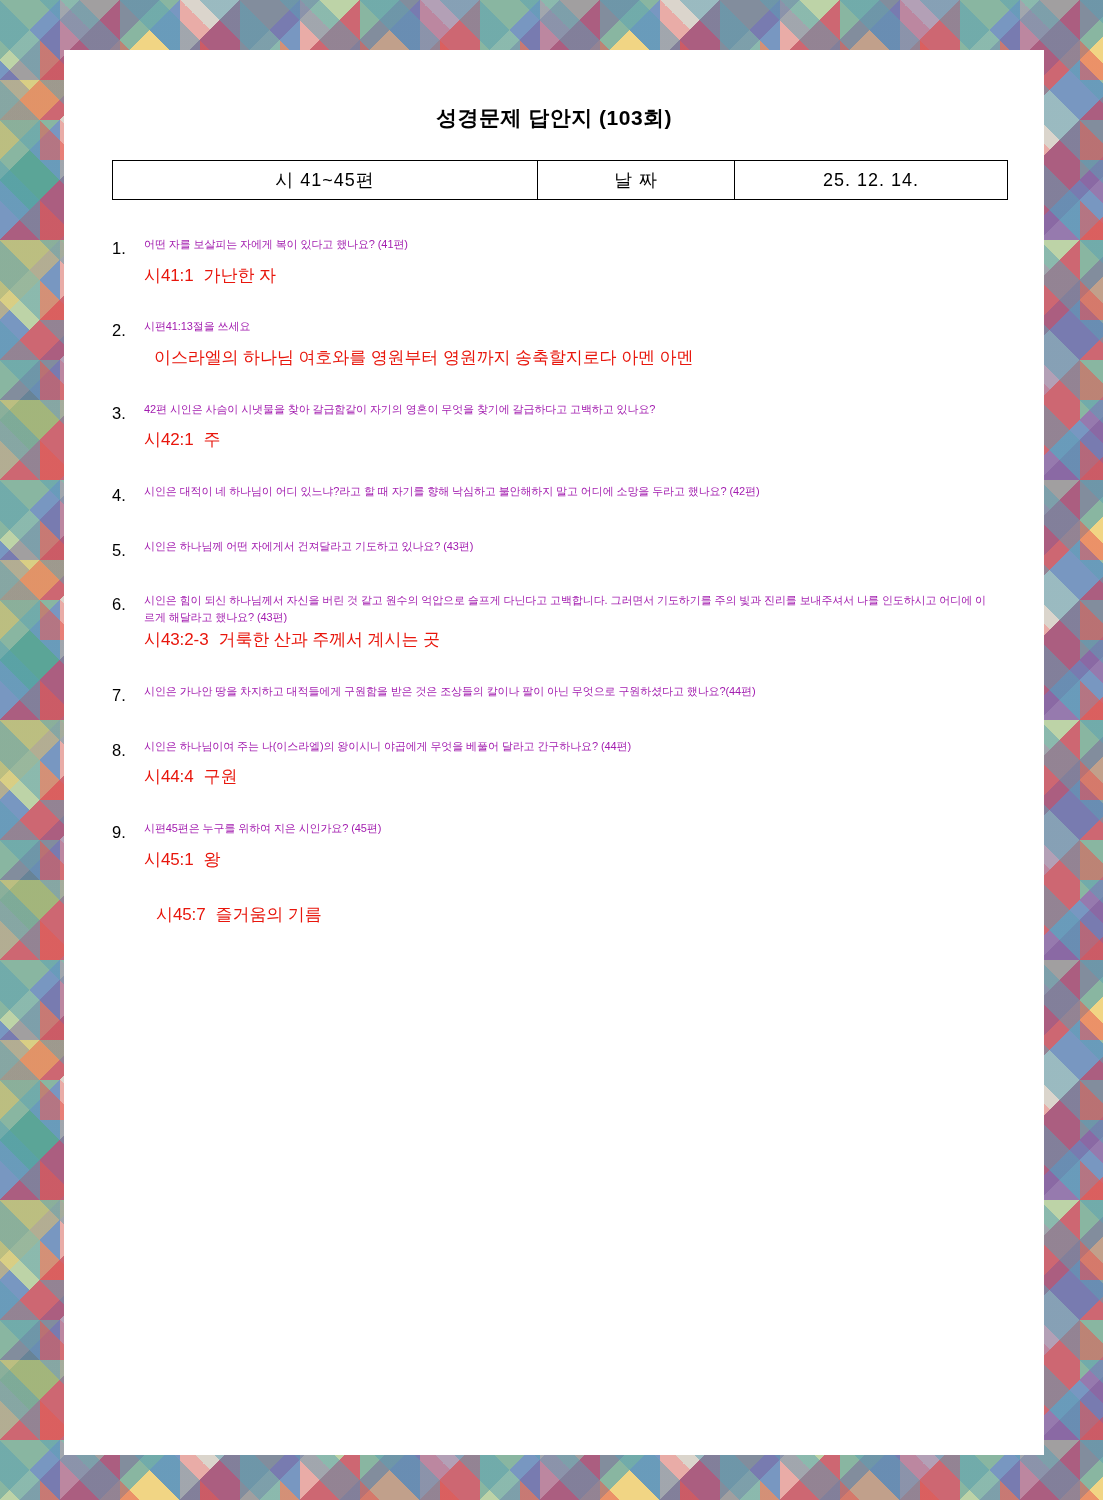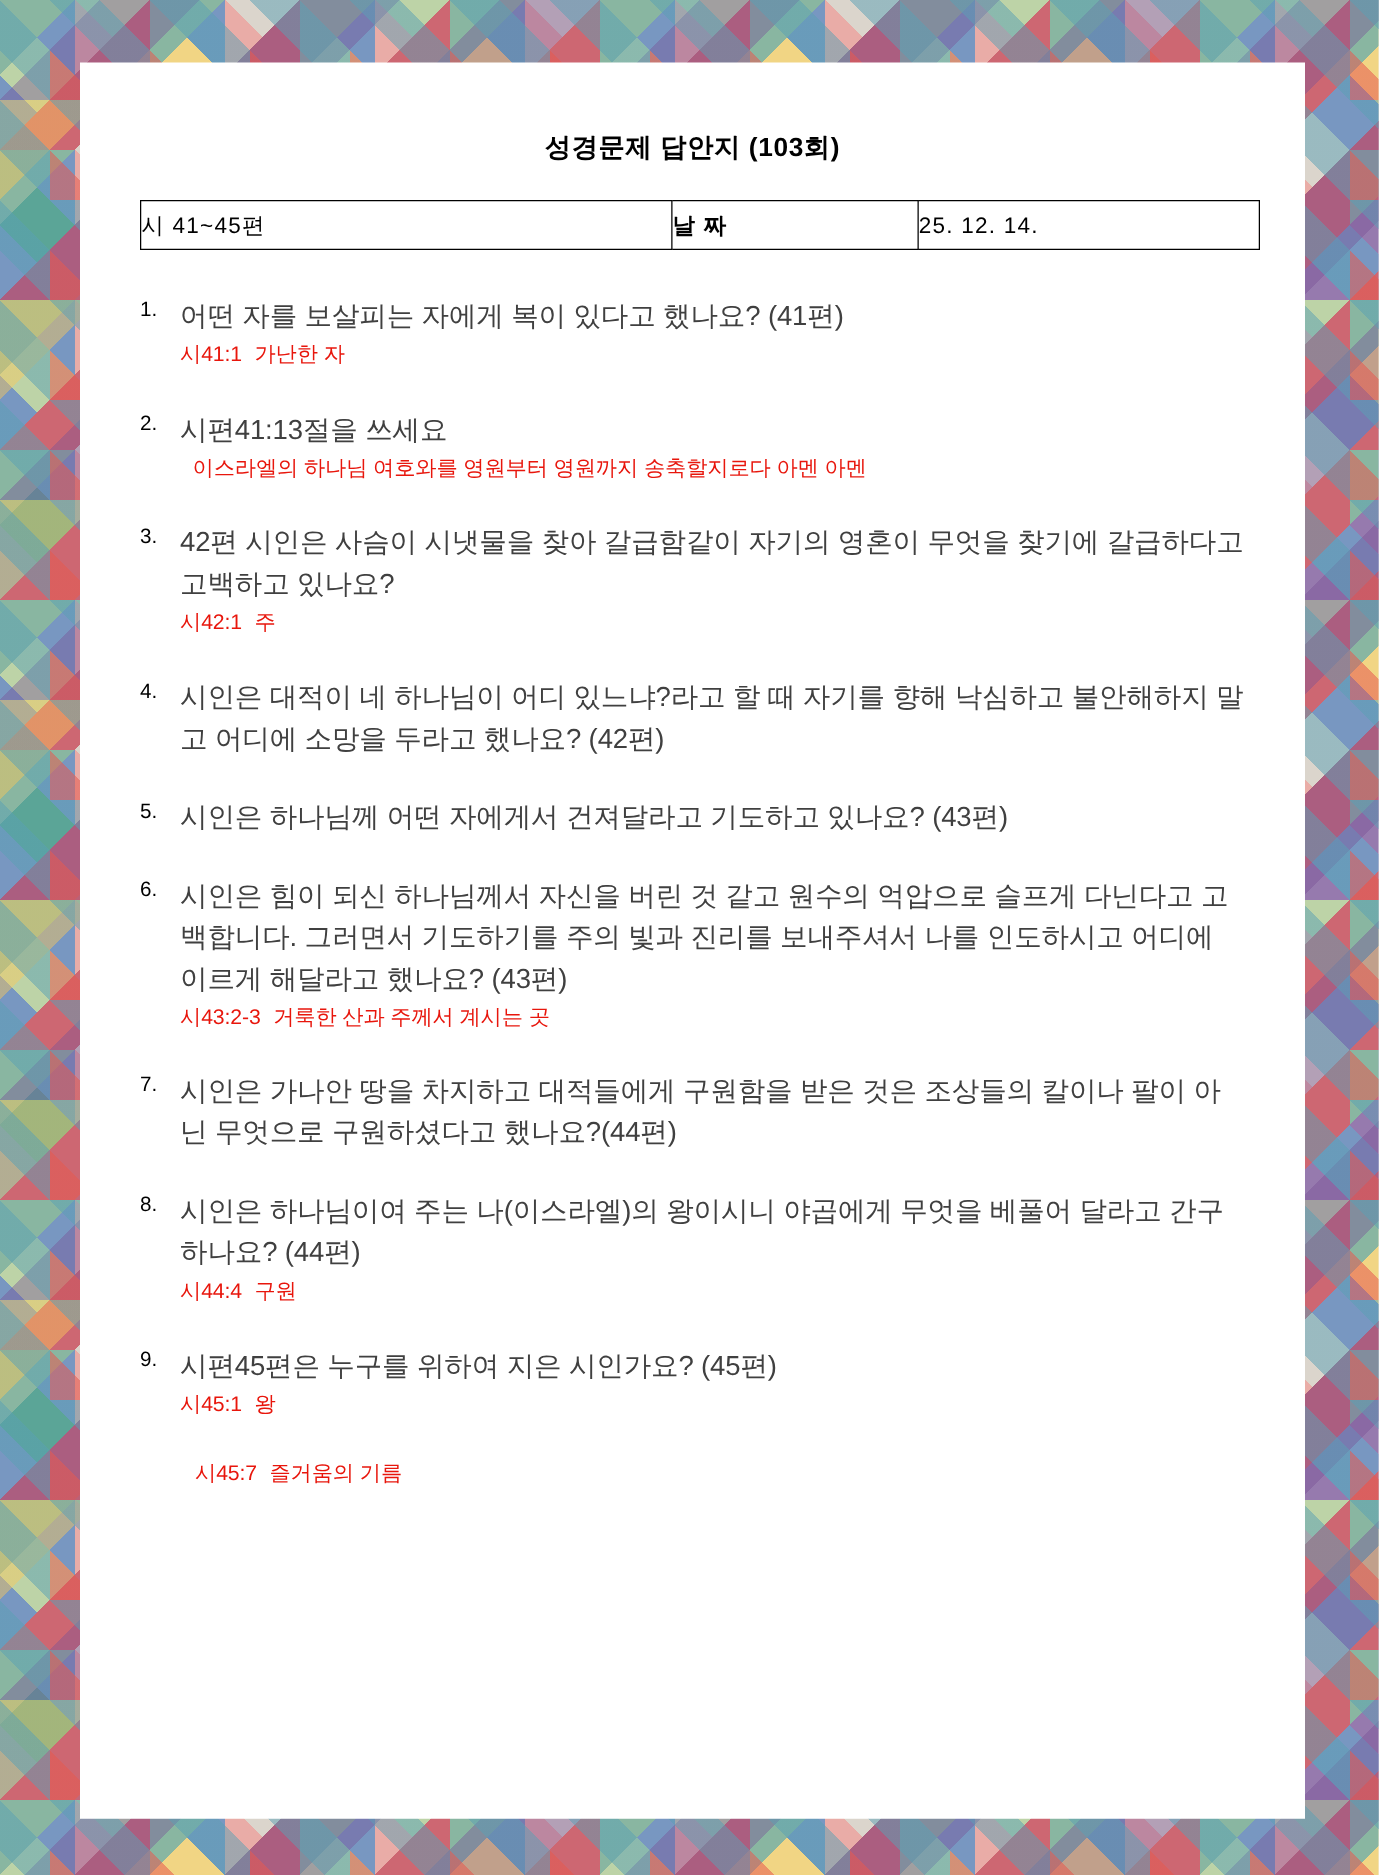--- a/index.html
+++ b/index.html
@@ -63,27 +63,28 @@
   }
   .info-table {
     width: 892px;
     border-collapse: collapse;
     margin: 0 auto 36px auto;
     table-layout: fixed;
   }
   .info-table td {
     border: 1px solid #000;
     height: 38px;
+    text-align: center;
     font-size: 18px;
     color: #000;
     letter-spacing: 1px;
     padding: 0;
   }
   .info-table td.c1 { width: 424px; }
-  .info-table td.c2 { width: 196px; font-weight: bold; }
+  .info-table td.c2 { width: 196px; }
   .info-table td.c3 { width: 272px; }
 
   .qlist {
     margin: 0;
     padding: 0;
   }
   .qitem {
     margin-bottom: 30px;
   }
   .qrow {
@@ -94,22 +95,22 @@
     flex: 0 0 auto;
     width: 32px;
     font-size: 16.5px;
     color: #000;
     line-height: 1.5;
     text-align: left;
   }
   .qnum.wide { width: 38px; }
   .qtext {
     flex: 1 1 auto;
-    font-size: 22px;
-    color: #404040;
+    font-size: 11px;
+    color: #a21caf;
     line-height: 1.5;
     letter-spacing: -0.1px;
   }
   .answer {
     color: #e8160c;
     font-size: 17px;
     line-height: 1.5;
     margin-left: 32px;
     margin-top: 2px;
     letter-spacing: -0.1px;

